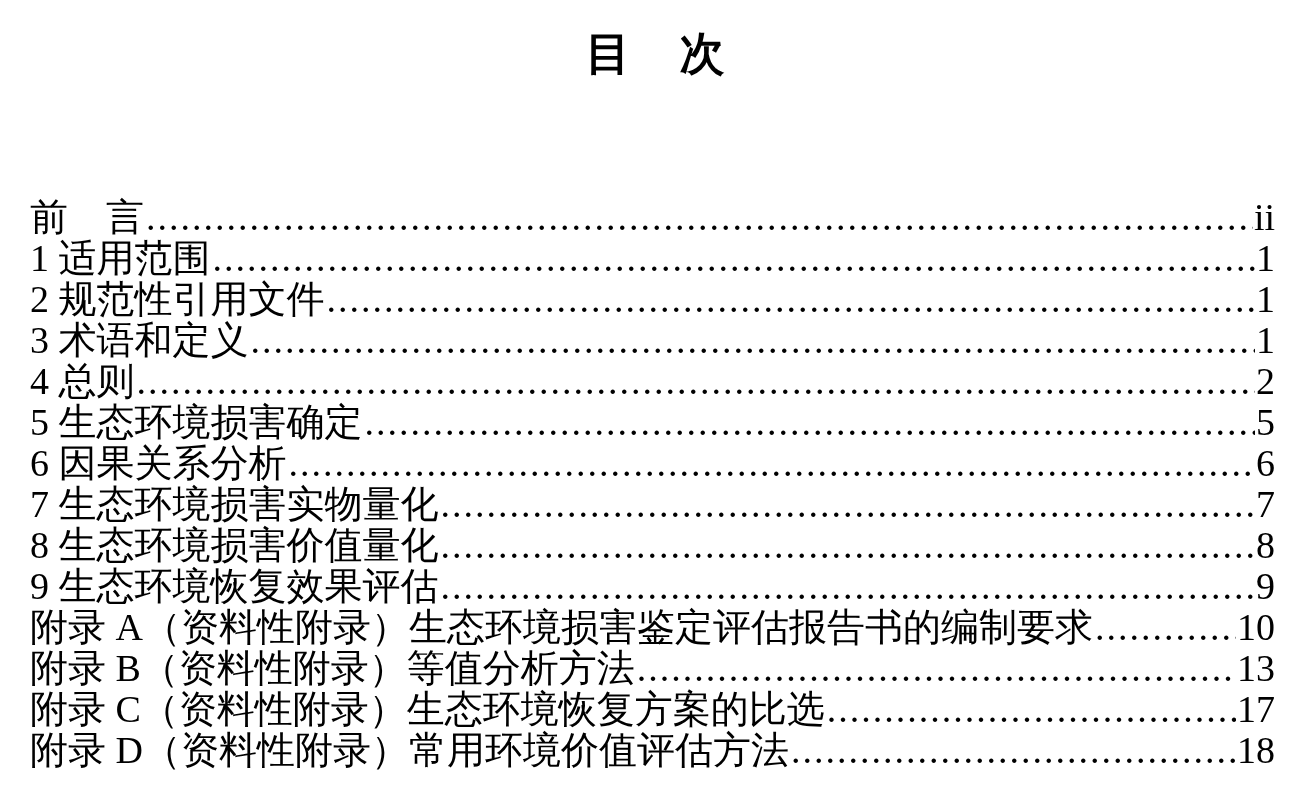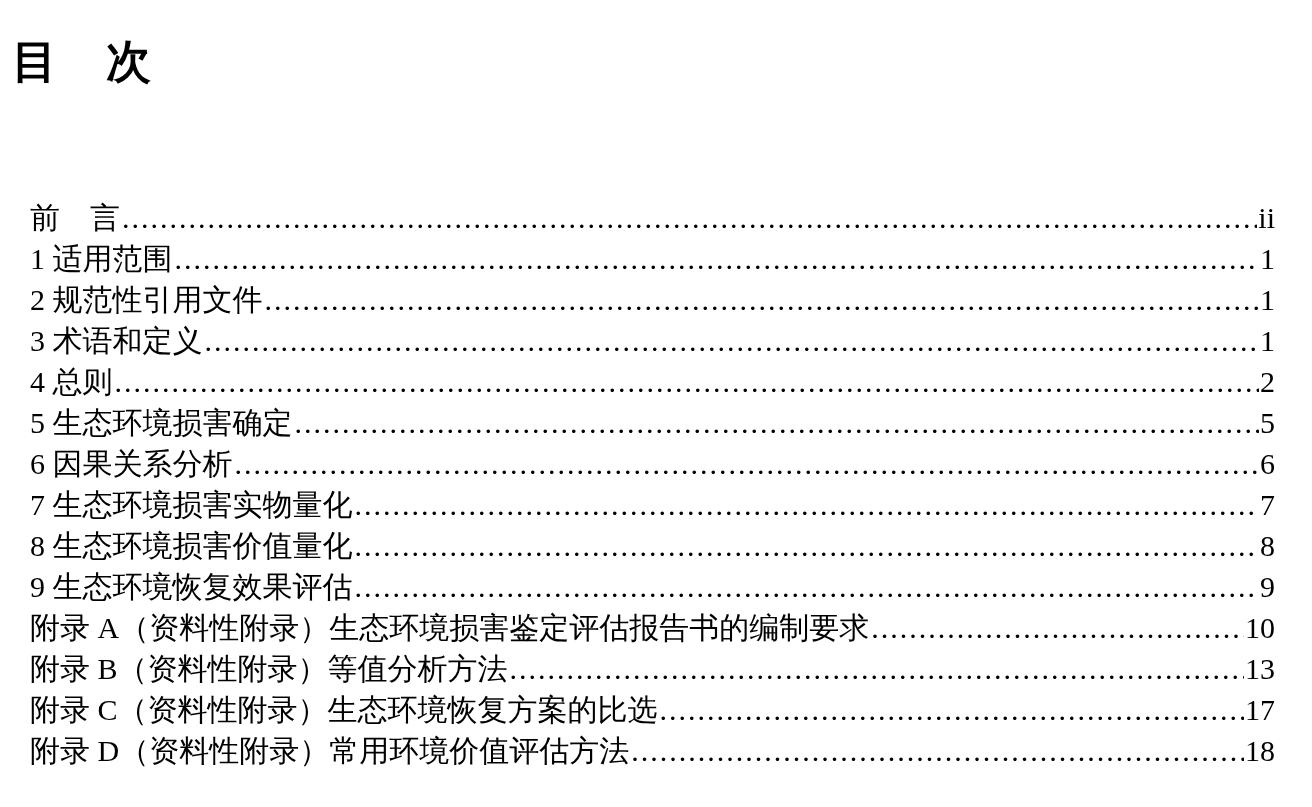--- a/index.html
+++ b/index.html
@@ -16,41 +16,41 @@
     position: relative;
     width: 1312px;
     height: 807px;
     background: #ffffff;
   }
   .title {
     position: absolute;
     top: 24px;
     left: 0;
     right: 0;
-    margin: 12px;
-    text-align: left;
+    margin: 4px;
+    text-align: center;
     font-family: "Liberation Sans", "DejaVu Sans", sans-serif;
     font-weight: 700;
     font-size: 45px;
     line-height: 1.15;
     letter-spacing: 2px;
     white-space: pre;
   }
   .toc {
     position: absolute;
     top: 197px;
     left: 30px;
     right: 37px;
   }
   .toc-row {
     display: flex;
     align-items: baseline;
     height: 41px;
     line-height: 41px;
-    font-size: 30px;
+    font-size: 38px;
     white-space: pre;
   }
   .toc-label {
     flex: 0 0 auto;
   }
   .dot-leader {
     flex: 1 1 auto;
     overflow: hidden;
     white-space: nowrap;
     letter-spacing: 2px;

